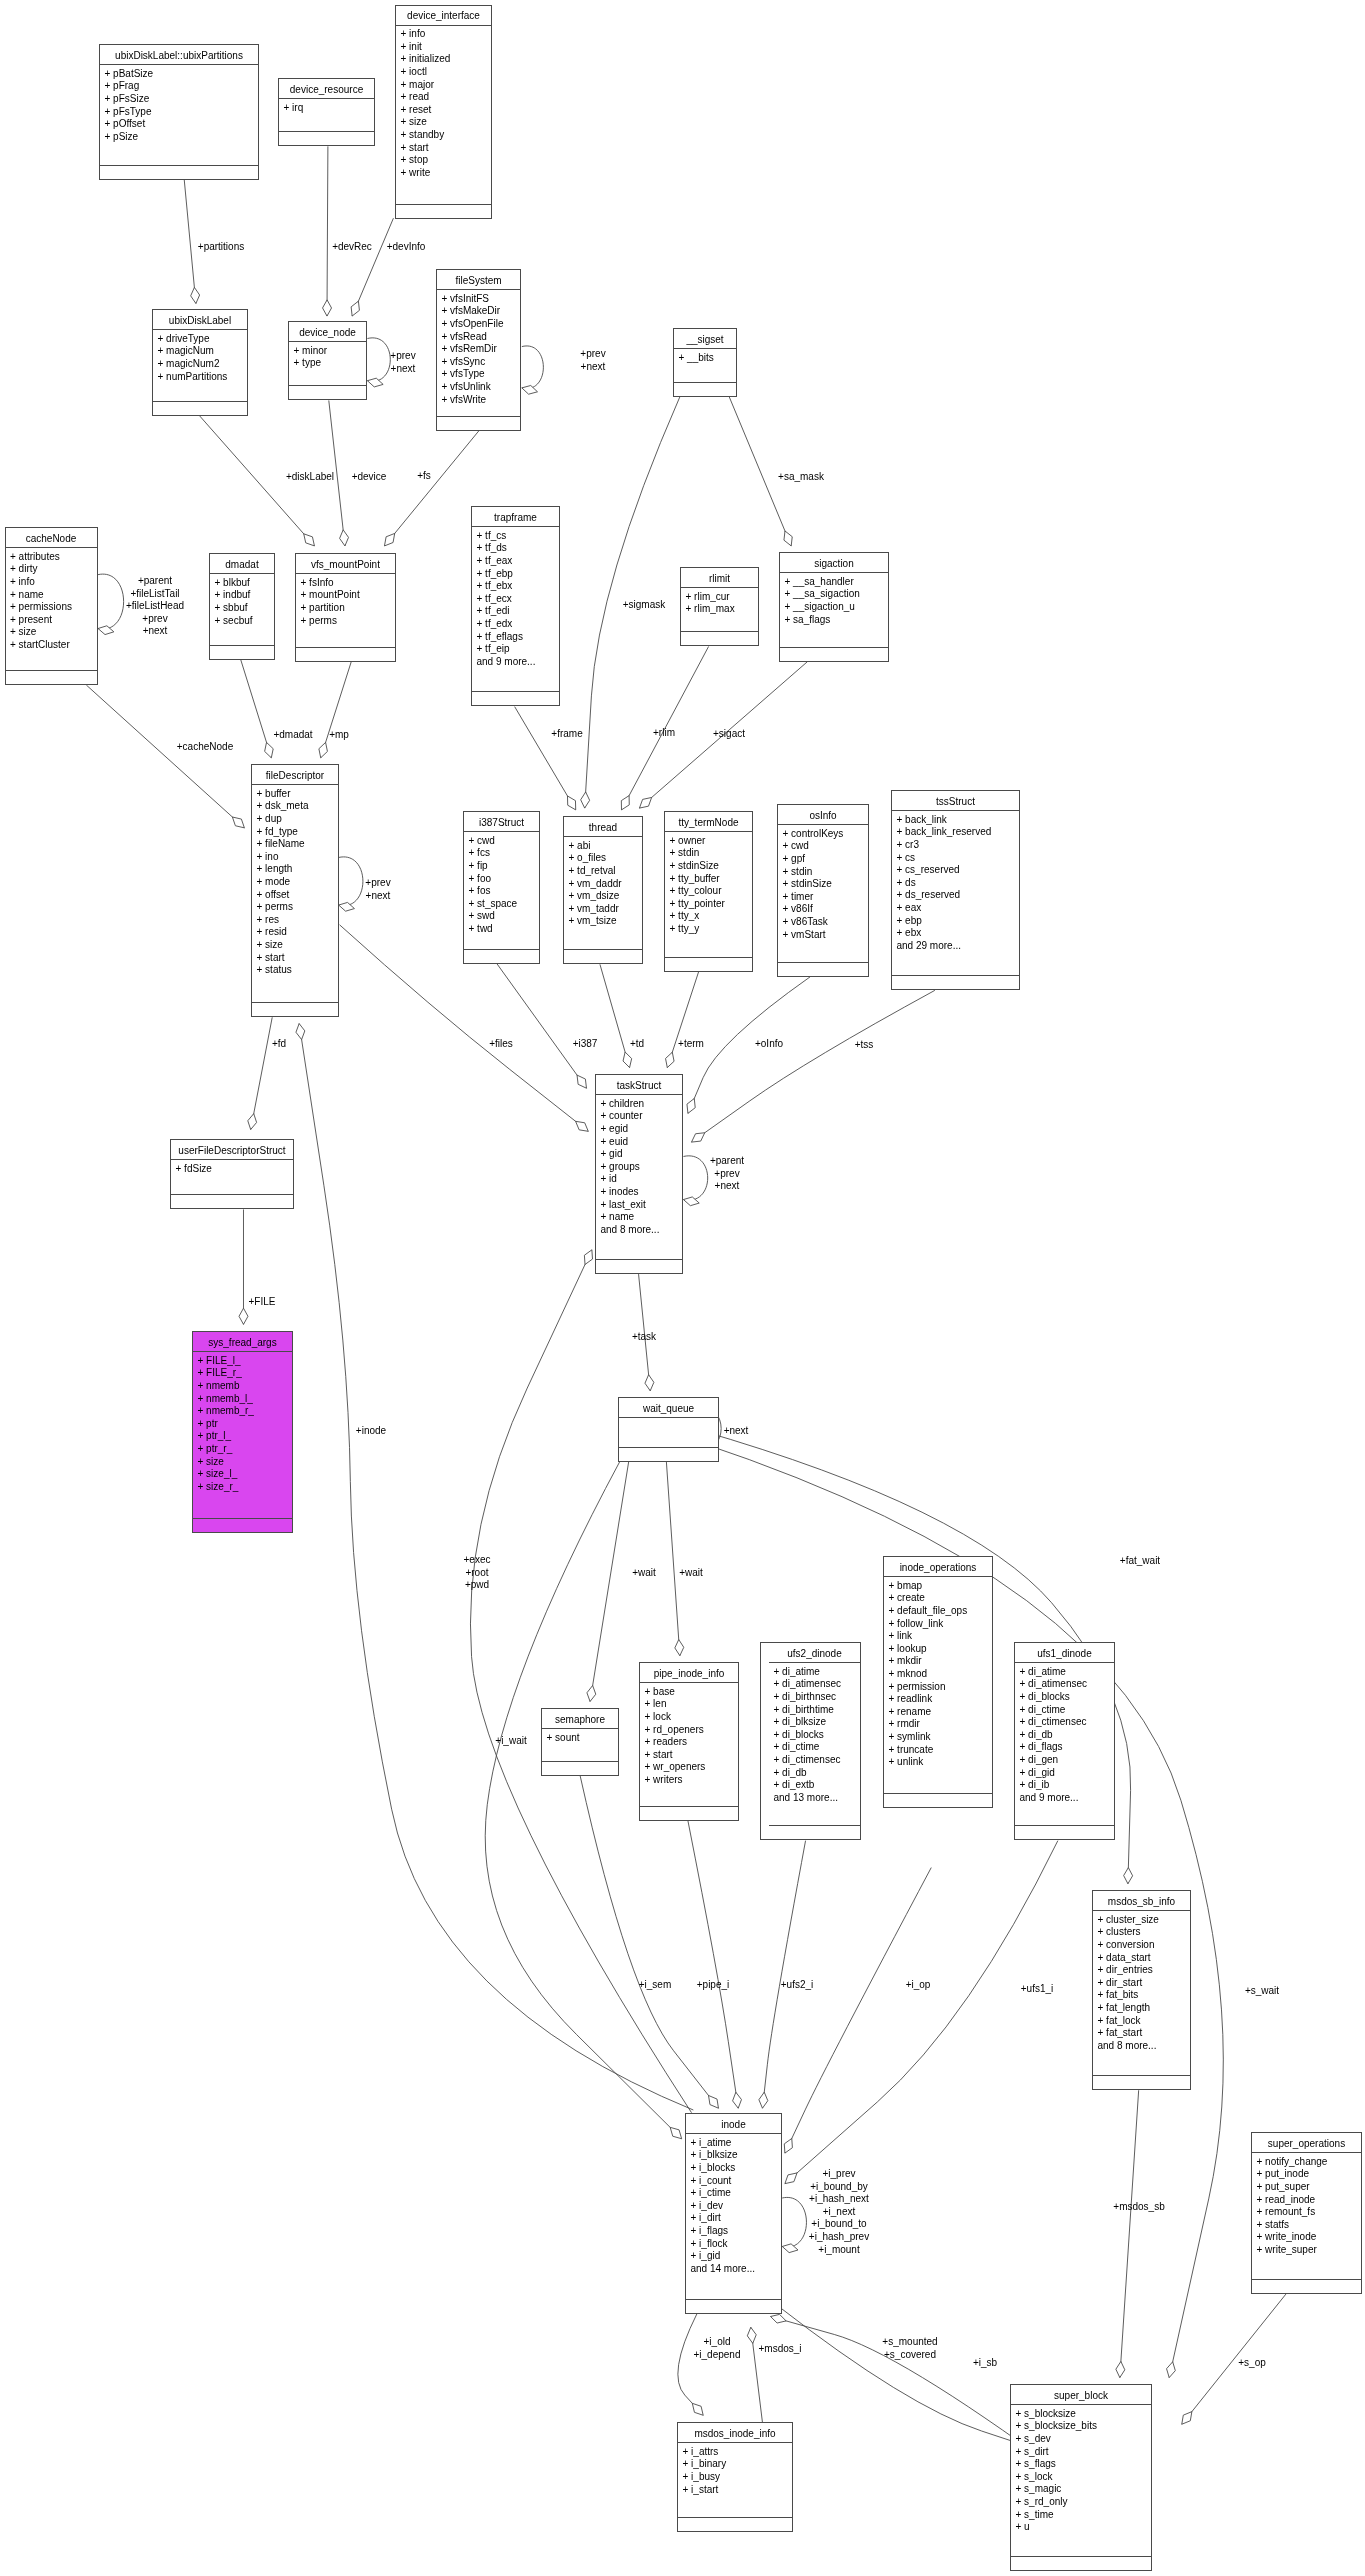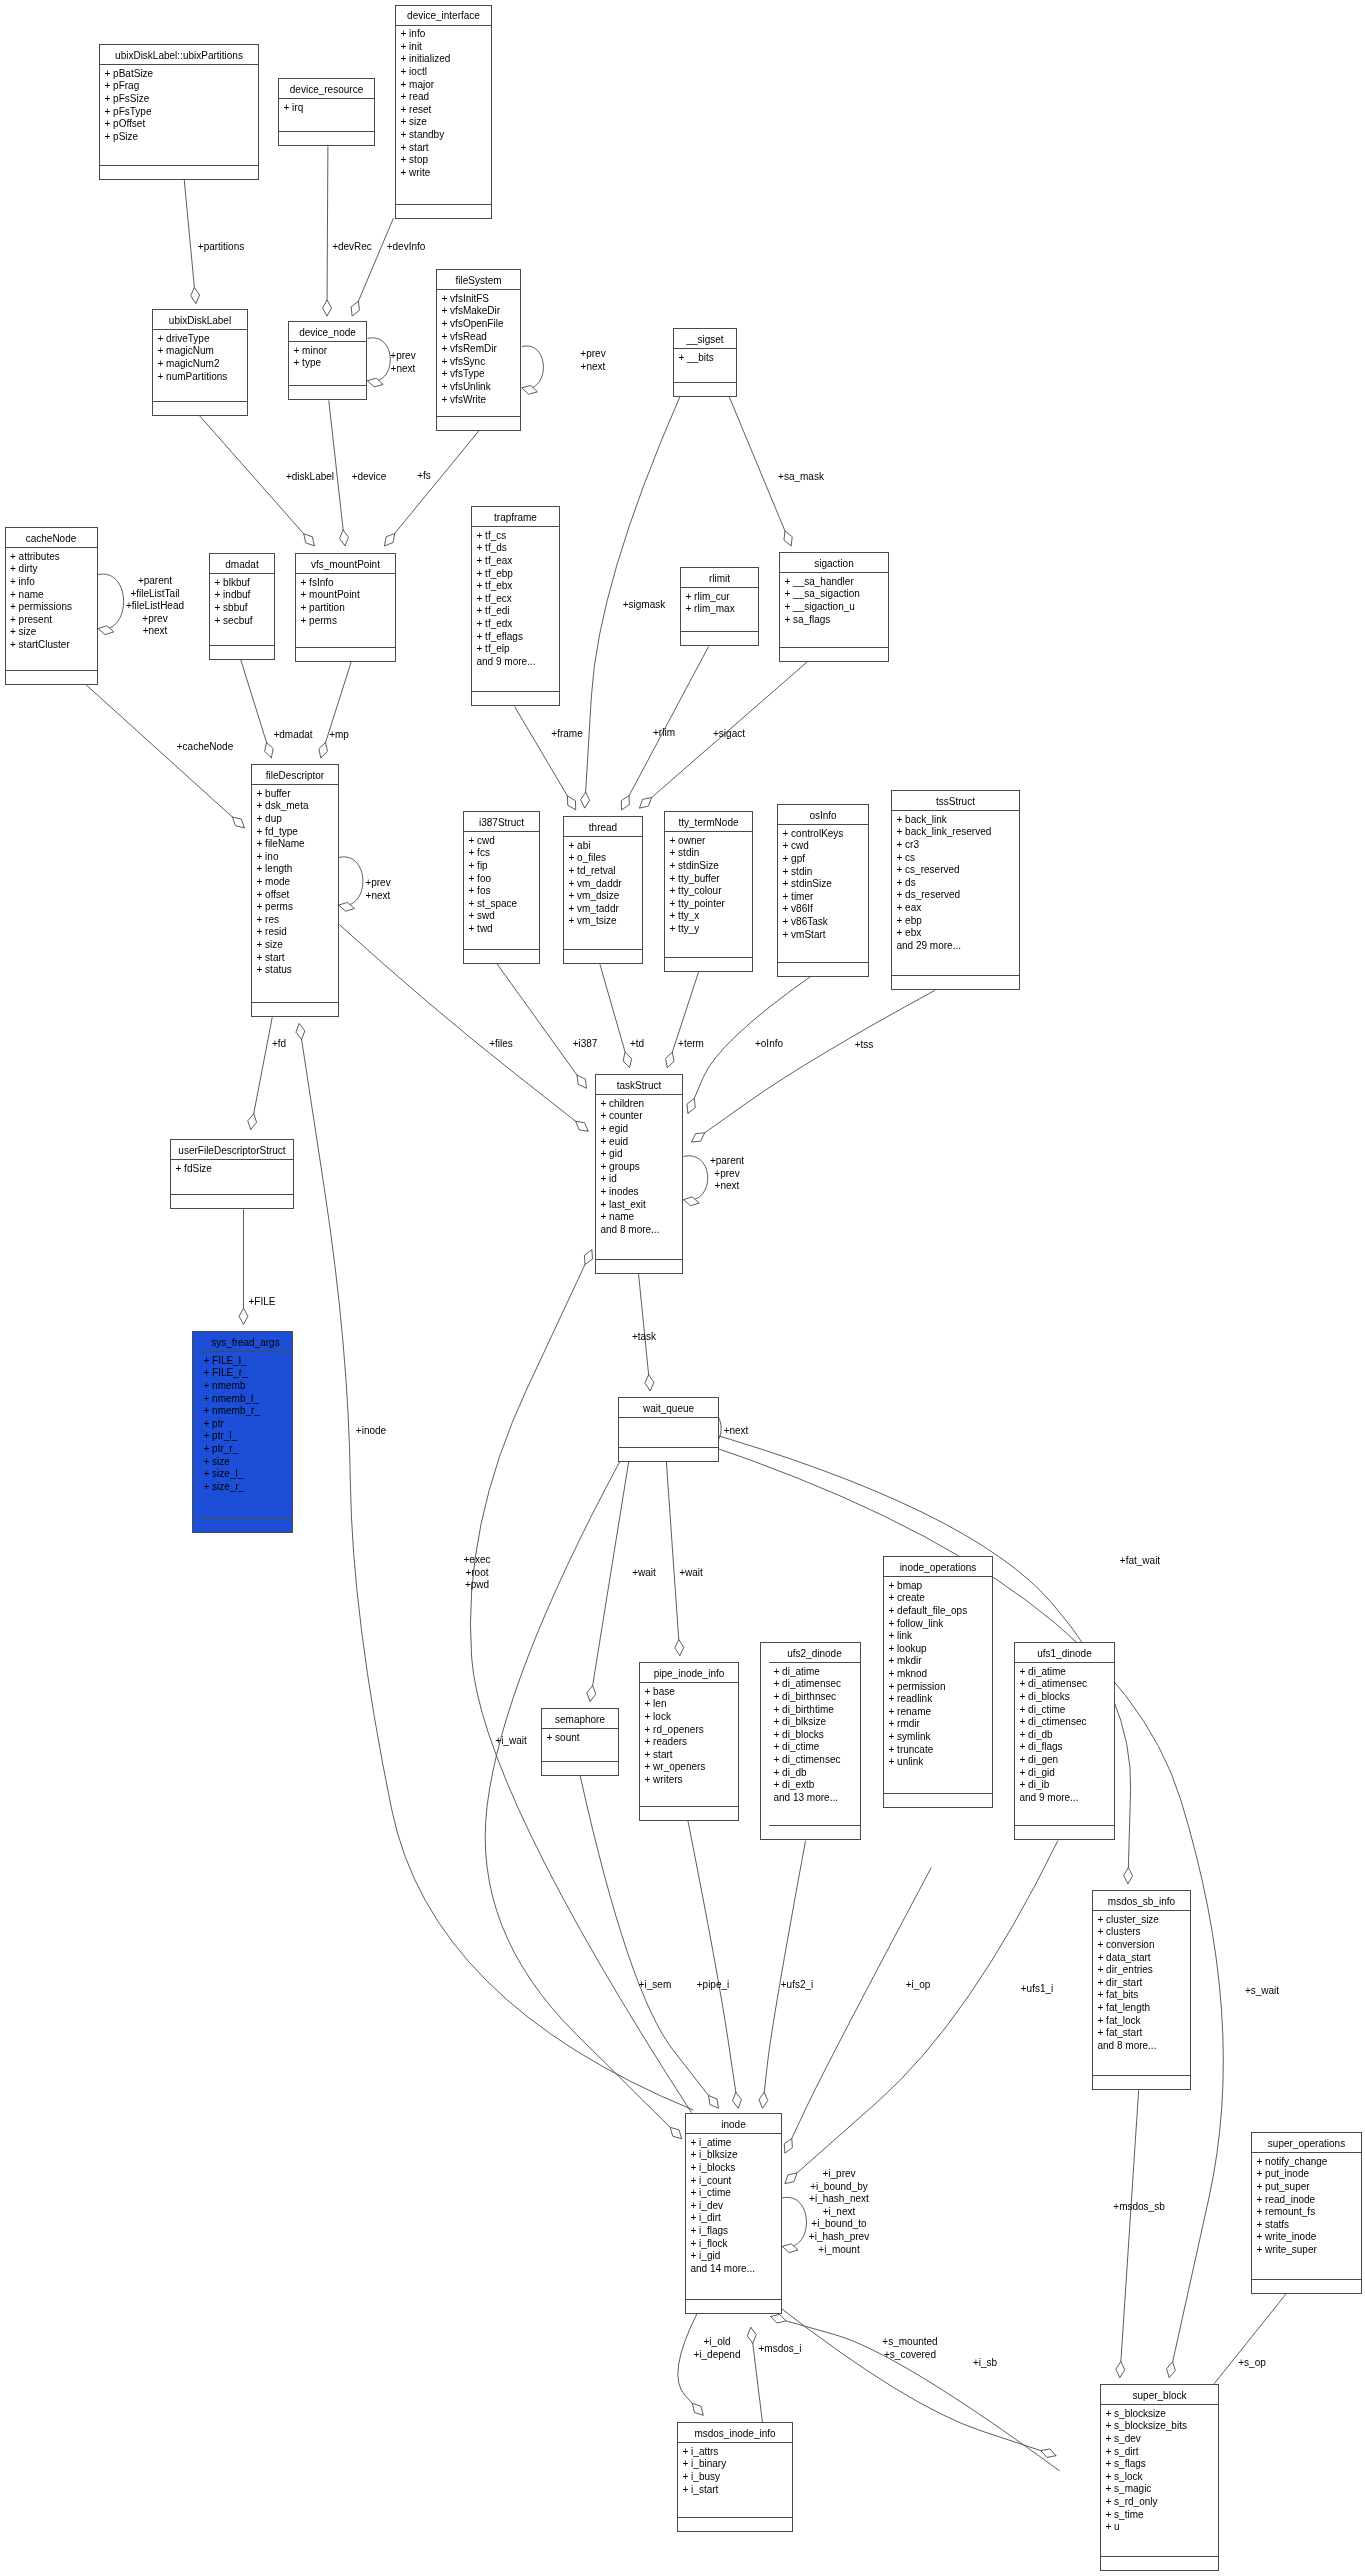--- a/index.html
+++ b/index.html
@@ -4,21 +4,21 @@
 <style>
   html,body{margin:0;padding:0;background:#ffffff;}
   .canvas{position:relative;width:1366px;height:2576px;background:#ffffff;
           font-family:"Liberation Sans",sans-serif;overflow:hidden;}
   svg.edges{position:absolute;left:0;top:0;width:1366px;height:2576px;}
   svg.edges path{fill:none;stroke:#4a4a4a;stroke-width:1;}
   svg.edges polygon{fill:#ffffff;stroke:#4a4a4a;stroke-width:1;}
   .node{position:absolute;box-sizing:border-box;background:#ffffff;
         border:1.8px solid #4a4a4a;display:flex;flex-direction:column;
         font-size:10px;color:#000;}
-  .node.highlight{background:#1d4ed8;padding-left:6px;}
+  .node.highlight{background:#d946ef;}
   .node .title{flex:0 0 auto;text-align:center;padding:4.5px 2.7px 3.6px 2.7px;
         border-bottom:1.8px solid #4a4a4a;white-space:nowrap;overflow:hidden;}
   .node .attrs{flex:1 1 auto;padding:2.7px 0 1.8px 4.5px;border-bottom:1.8px solid #4a4a4a;
         line-height:12.6px;white-space:nowrap;overflow:hidden;}
   .node .methods{flex:0 0 12.6px;}
   .edge-label{position:absolute;transform:translate(-50%,-50%);
         text-align:center;font-size:10px;line-height:12.6px;white-space:pre;color:#000;}
 </style>
 </head>
 <body>
@@ -536,21 +536,21 @@
     <div class="node" style="left: 677px; top: 2422px; width: 116px; height: 110px;">
       <div class="title">msdos_inode_info</div>
       <div class="attrs">
         <div>+ i_attrs</div>
         <div>+ i_binary</div>
         <div>+ i_busy</div>
         <div>+ i_start</div>
       </div>
       <div class="methods"></div>
     </div>
-    <div class="node" style="left: 1100px; top: 2384px; width: 119px; height: 187px;">
+    <div class="node" style="left: 1010px; top: 2384px; width: 142px; height: 187px;">
       <div class="title">super_block</div>
       <div class="attrs">
         <div>+ s_blocksize</div>
         <div>+ s_blocksize_bits</div>
         <div>+ s_dev</div>
         <div>+ s_dirt</div>
         <div>+ s_flags</div>
         <div>+ s_lock</div>
         <div>+ s_magic</div>
         <div>+ s_rd_only</div>

